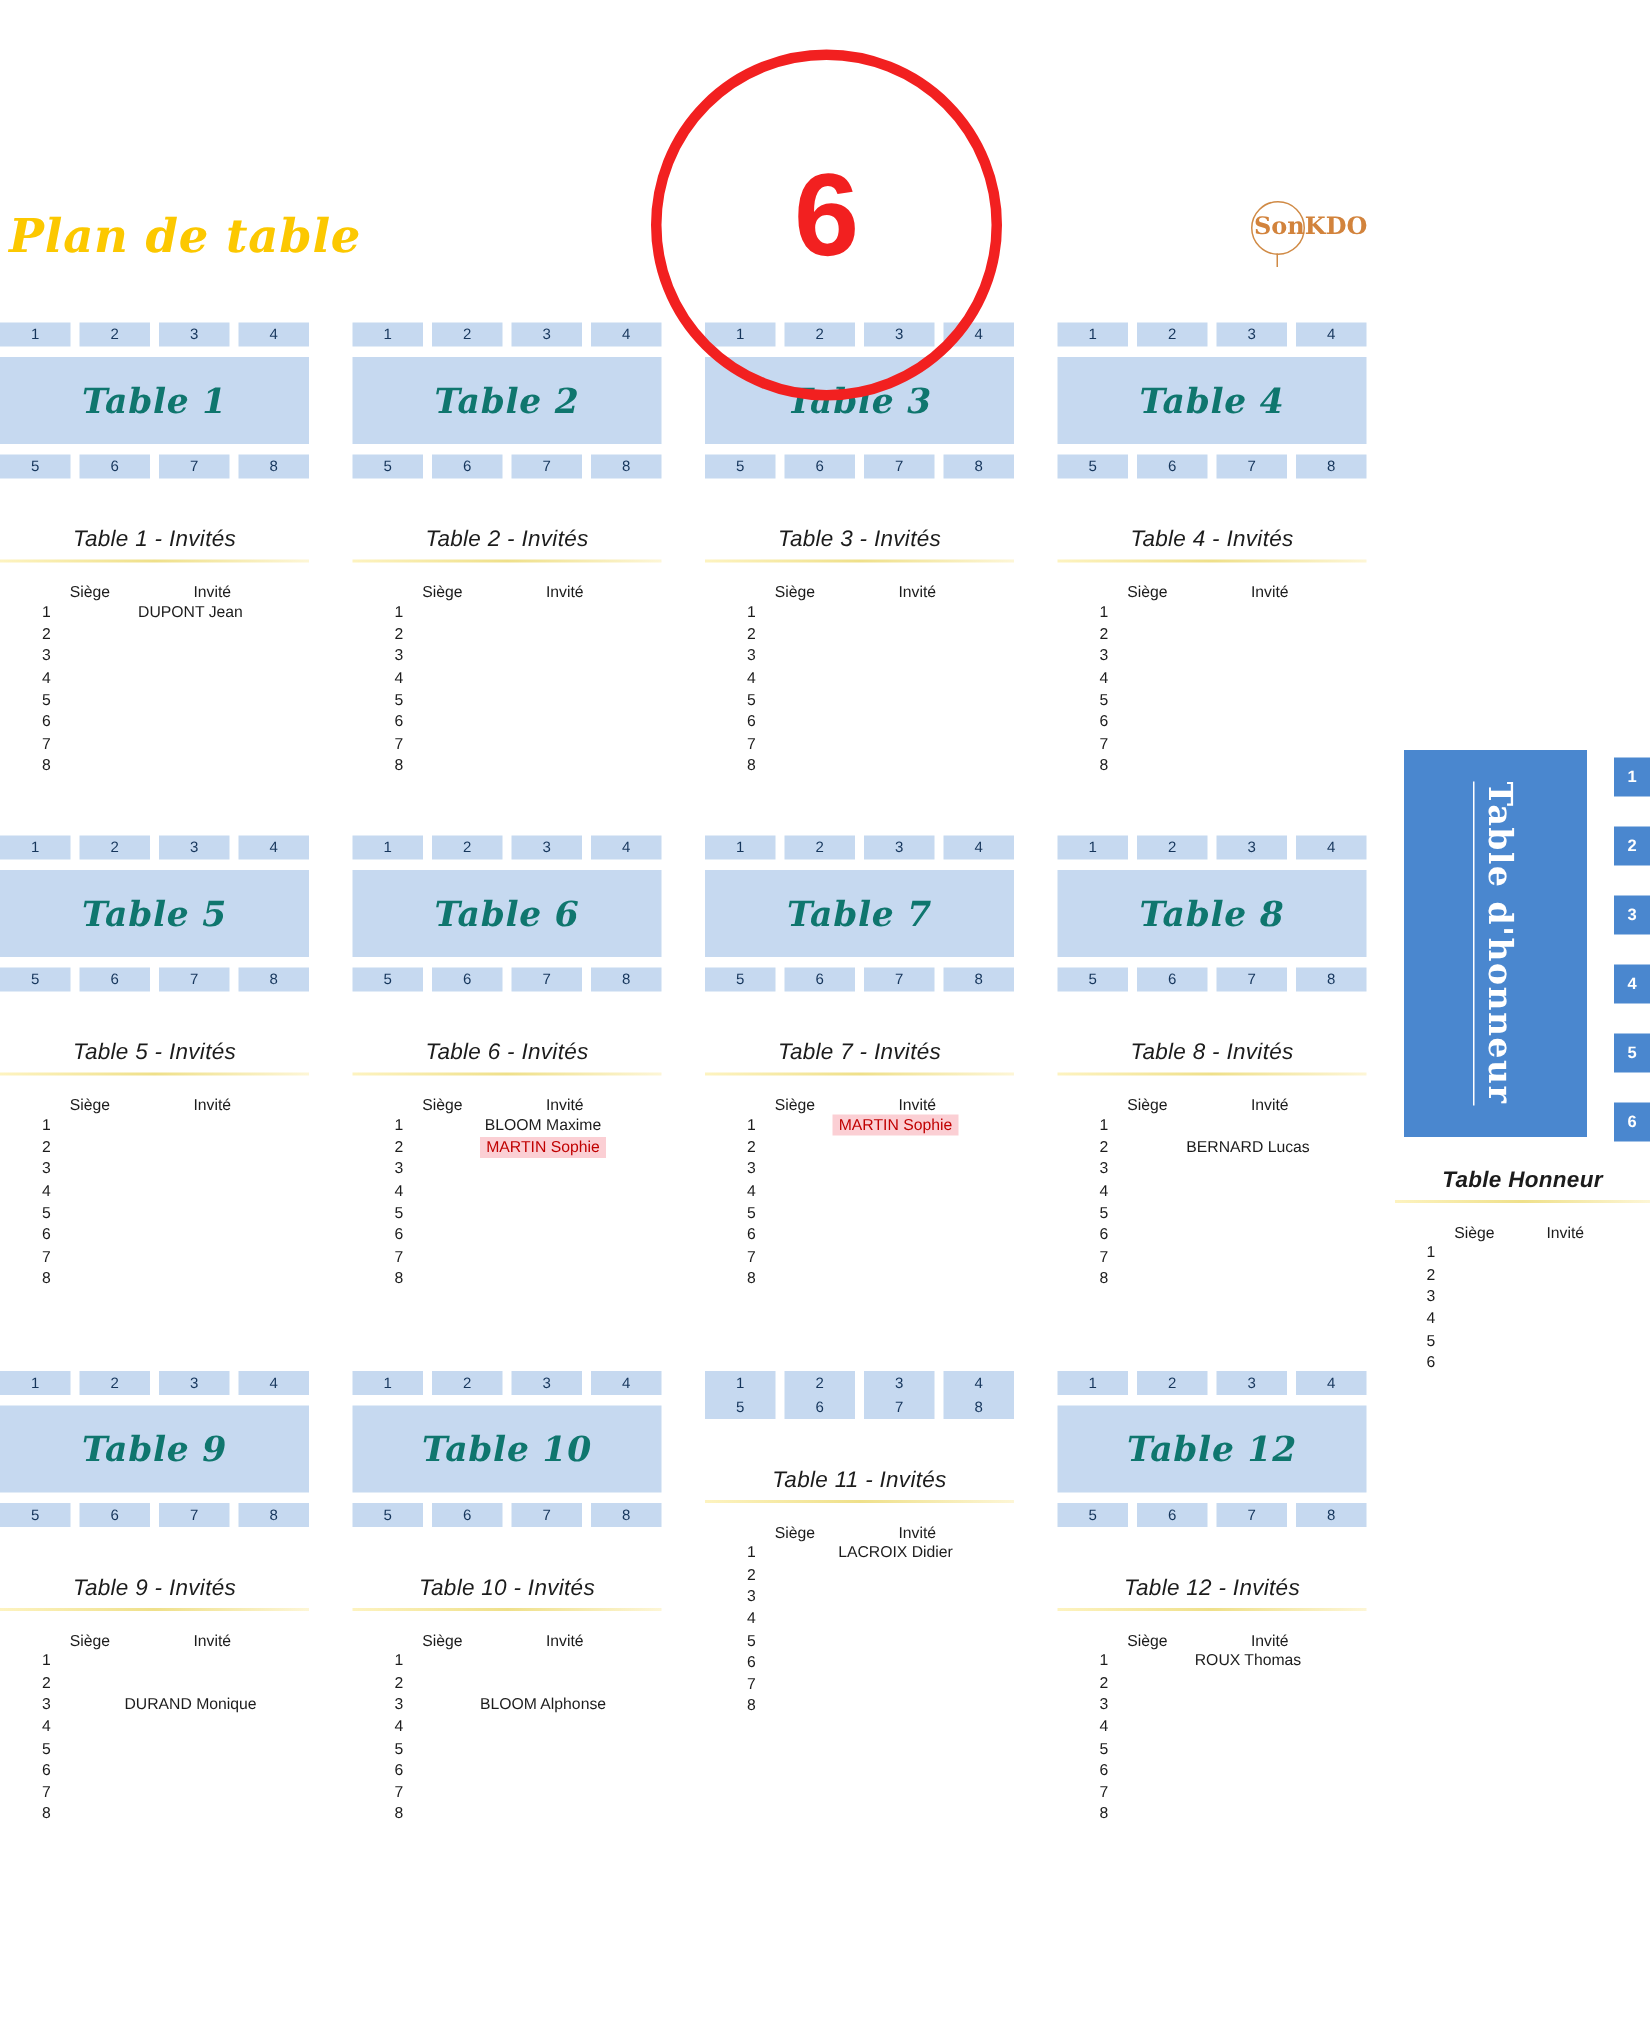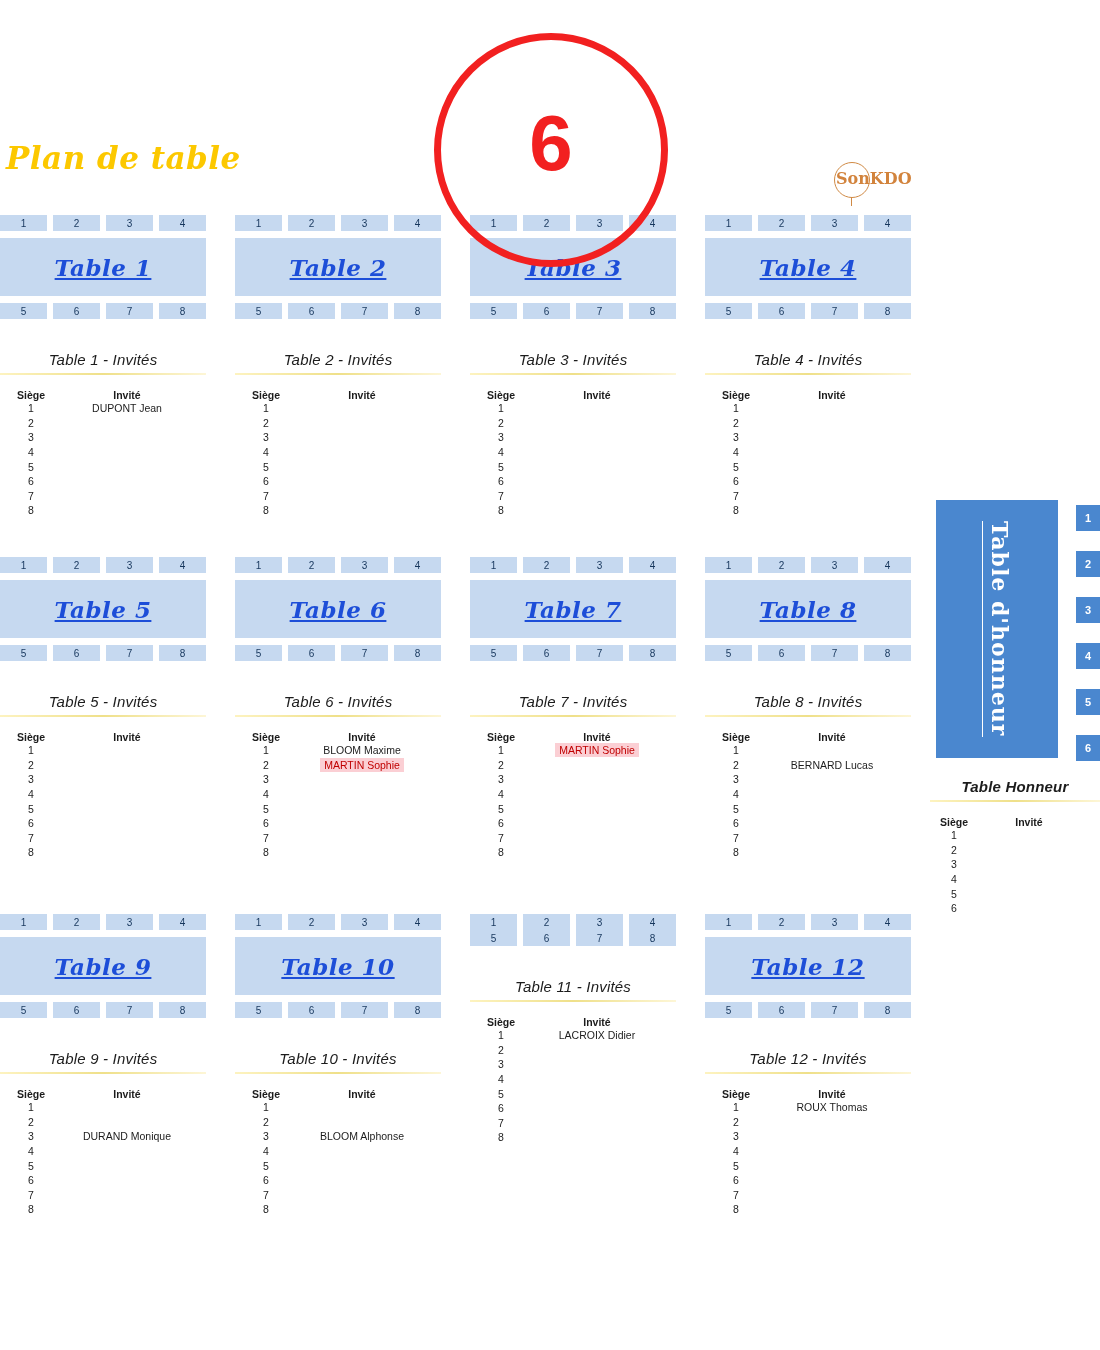--- a/index.html
+++ b/index.html
@@ -23,21 +23,21 @@
     font-family: "DejaVu Serif", serif;
     font-weight: bold;
     font-style: italic;
     font-size: 31px;
     color: #fcc800;
     letter-spacing: 0.5px;
     white-space: nowrap;
   }
   #logo {
     position: absolute;
-    left: 830px; top: 160px;
+    left: 830px; top: 132px;
     width: 80px; height: 46px;
   }
   #logo .balloon {
     position: absolute;
     left: 4px; top: 2px;
     width: 36px; height: 36px;
     border: 1.4px solid #d08a45;
     border-radius: 50%;
   }
   #logo .string {
@@ -117,23 +117,22 @@
     display: flex;
     align-items: center;
     justify-content: center;
     margin: 7px 0 7px 0;
   }
   .tbody .tname {
     font-family: "DejaVu Serif", serif;
     font-weight: bold;
     font-style: italic;
     font-size: 23px;
-    color: #1d4ed8;
+    color: #0f766e;
     letter-spacing: 0.5px;
-    text-decoration: underline;
   }
 
   .glabel {
     margin-top: 32px;
     text-align: center;
     font-family: "Liberation Sans", sans-serif;
     font-style: italic;
     font-size: 15px;
     color: #1c1c1c;
     letter-spacing: 0.2px;
@@ -141,22 +140,23 @@
   .grule {
     margin-top: 5px;
     height: 2px;
     background: linear-gradient(to right,#fdf3c0,#efe08a,#fdf6d6);
   }
 
   .ghead {
     display: flex;
     margin-top: 14px;
     font-size: 10.5px;
-    font-weight: bold;
+    font-weight: normal;
     color: #1c1c1c;
+    margin-left: 29px;
   }
   .ghead .c1 { width: 62px; text-align: center; flex: none; }
   .ghead .c2 { flex: 1 1 auto; text-align: center; padding-right: 14px; }
 
   .grow {
     display: flex;
     align-items: center;
     height: 14.6px;
     font-size: 10.5px;
     color: #1c1c1c;

